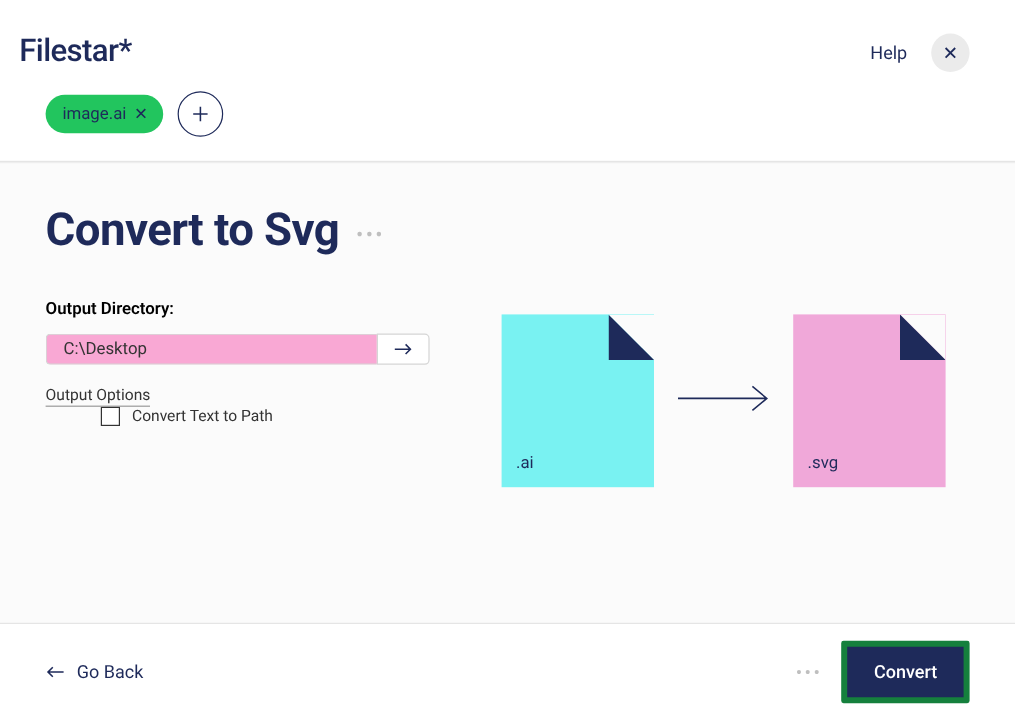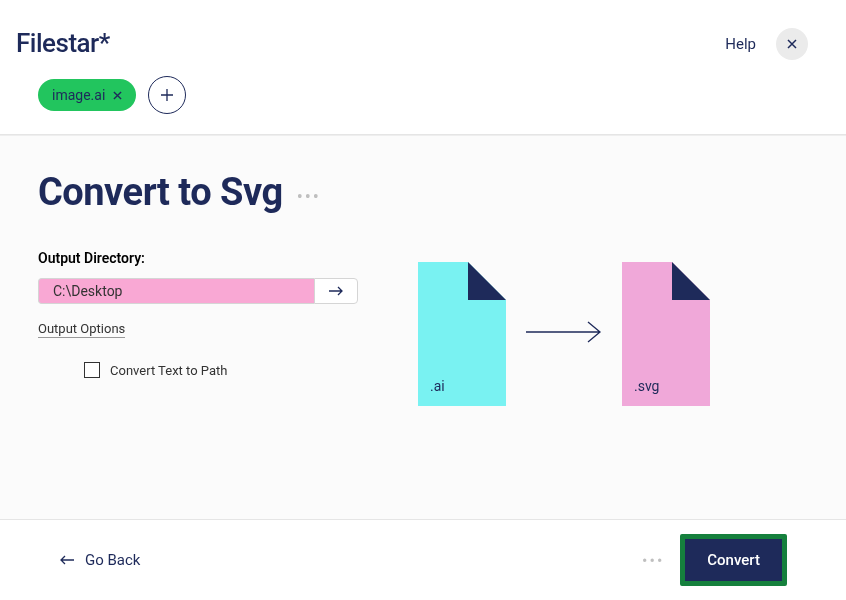--- a/index.html
+++ b/index.html
@@ -150,21 +150,20 @@
       align-items: center;
       justify-content: center;
       cursor: pointer;
     }
     .output-options {
       font-size: 13px;
       color: #333;
       border-bottom: 1px solid #999;
       display: inline-block;
       cursor: pointer;
-      margin-bottom: 24px;
       padding-bottom: 1px;
     }
     .checkbox-row {
       display: flex;
       align-items: center;
       gap: 10px;
       cursor: pointer;
       margin-left: 46px;
     }
     .checkbox {
@@ -177,21 +176,21 @@
       font-size: 13px;
       color: #333;
     }
     .illustration {
       display: flex;
       align-items: center;
       gap: 18px;
       padding-top: 12px;
     }
     .file-icon {
-      width: 88px;
+      width: 127px;
       height: 144px;
       position: relative;
       display: flex;
       align-items: flex-end;
       padding: 12px;
     }
     .file-icon-ai {
       background: #79f2f2;
     }
     .file-icon-svg {
@@ -222,21 +221,21 @@
     .arrow-between {
       color: #1e2a5a;
     }
     .footer {
       position: absolute;
       bottom: 0;
       left: 0;
       right: 0;
       border-top: 1px solid #e5e5e5;
       background: #fff;
-      padding: 14px 59px;
+      padding: 14px 38px;
       display: flex;
       align-items: center;
       justify-content: space-between;
     }
     .footer-left {
       display: flex;
       align-items: center;
       gap: 10px;
       cursor: pointer;
       font-size: 15px;

